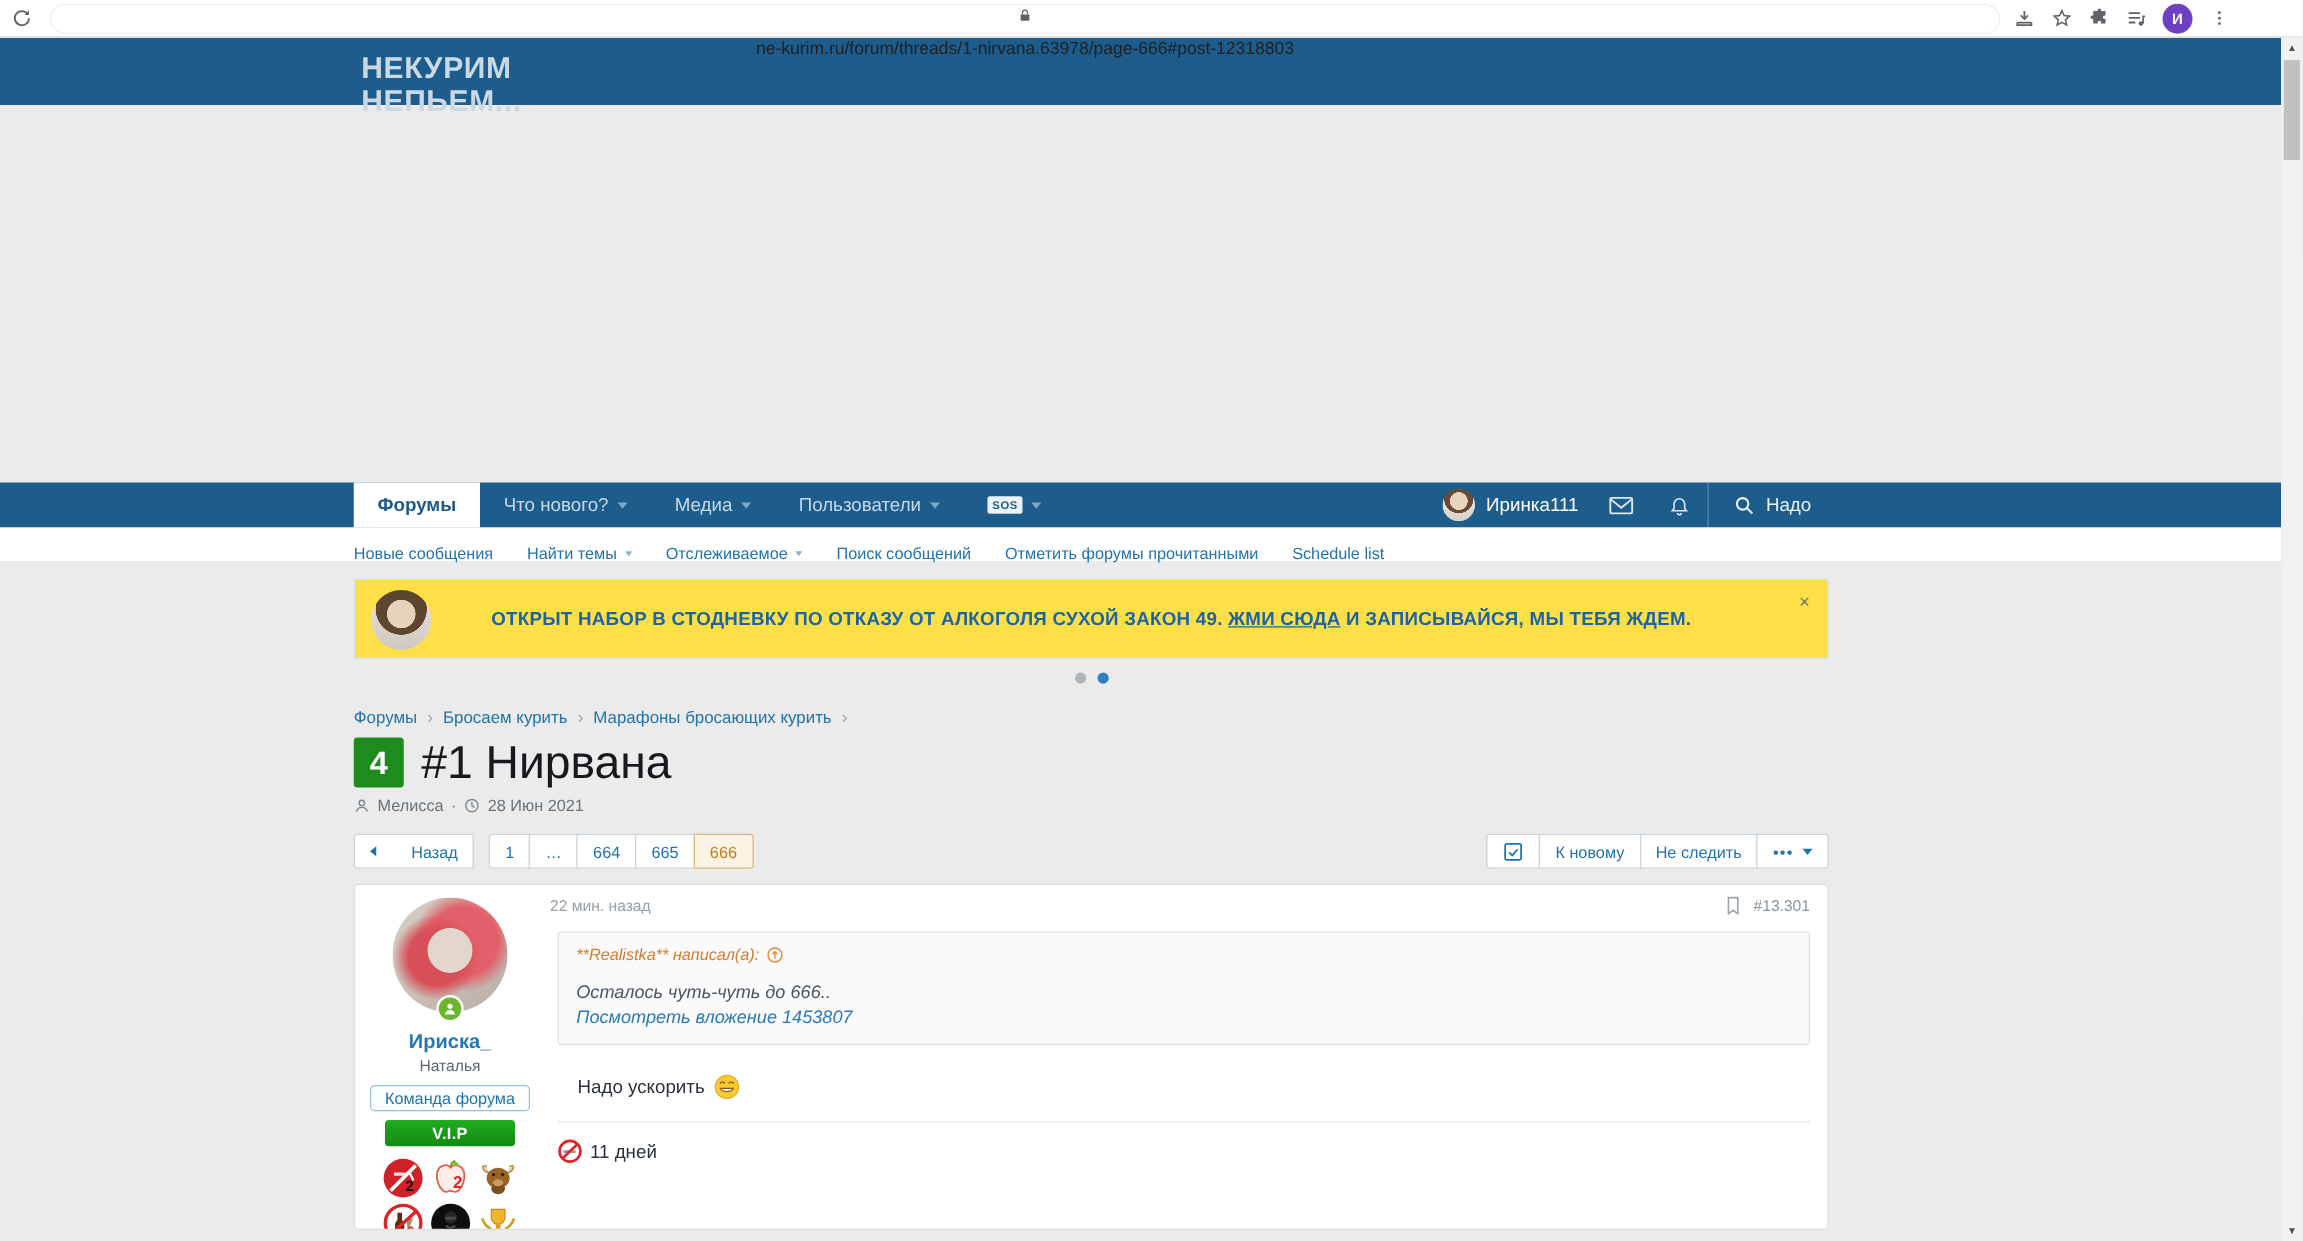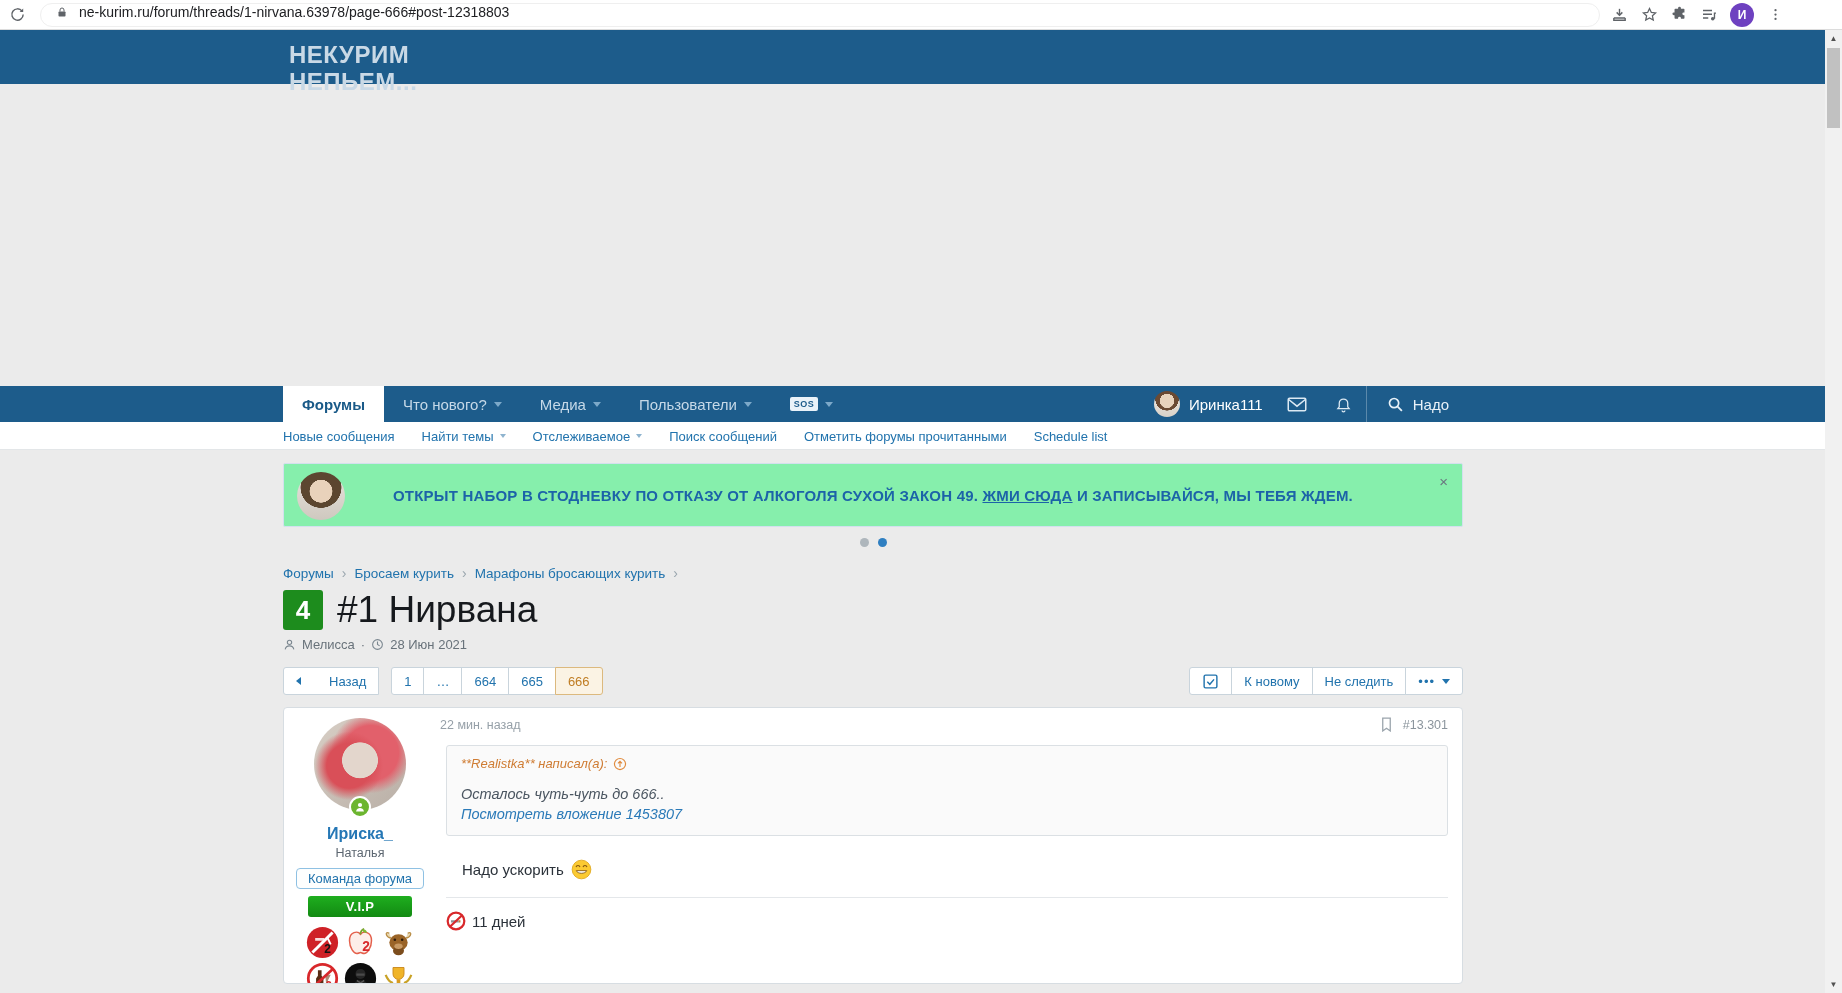--- a/index.html
+++ b/index.html
@@ -2,21 +2,21 @@
 <html><head>
 <meta charset="utf-8">
 <style>
   * { margin:0; padding:0; box-sizing:border-box; }
   html,body { width:1842px; height:993px; overflow:hidden; }
   body { font-family:"Liberation Sans", sans-serif; background:#ebebeb; position:relative; }
 
   
   #chrome { height:30px; background:#fff; border-bottom:1px solid #dcdcdc; display:flex; align-items:center; padding:0 8px; position:relative; z-index:5; }
   .chrome-icon { width:18px; height:18px; display:flex; align-items:center; justify-content:center; flex:0 0 auto; }
-  #omnibox { display:flex; gap:8px; background:#fff; border:1px solid #efefef; border-radius:14px; height:24px; padding:0 12px; margin-left:14px; width:1560px; }
+  #omnibox { display:flex; align-items:center; gap:8px; background:#fff; border:1px solid #efefef; border-radius:14px; height:24px; padding:0 12px; margin-left:14px; width:1560px;flex-direction:column; }
   #url-text { font-size:14px; color:#202124; white-space:nowrap; }
   .chrome-right { display:flex; align-items:center; gap:12px; margin-left:10px; }
   #profile-avatar { width:24px; height:24px; border-radius:50%; background:#6e41c0; color:#fff; font-size:12px; font-weight:bold; display:flex; align-items:center; justify-content:center; }
 
   
   #scrollbar { position:absolute; top:30px; right:0; width:17px; height:963px; background:#f1f1f1; z-index:6; }
   #scrollbar .arrow { height:17px; display:flex; align-items:center; justify-content:center; color:#505050; font-size:8px; }
   #scroll-thumb { position:absolute; top:18px; left:2px; width:13px; height:80px; background:#c1c1c1; }
   #scroll-down { position:absolute; bottom:0; width:100%; }
 
@@ -37,28 +37,28 @@
   .sos-chip { background:#e9f2f9; color:#1d5c8b; font-size:9px; font-weight:bold; border-radius:2px; padding:2px 4px; letter-spacing:.5px; }
   #nav-right { margin-left:auto; display:flex; align-items:center; }
   #nav-user { display:flex; align-items:center; gap:9px; color:#fff; font-size:15px; padding:0 10px; cursor:pointer; }
   #nav-avatar { width:26px; height:26px; border-radius:50%;
      background: radial-gradient(circle at 50% 38%, #e8d3bd 0 34%, transparent 35%), radial-gradient(circle at 50% 30%, #6b4a33 0 52%, transparent 53%), linear-gradient(#efe9e2,#d9d2c9); }
   .nav-ico { padding:0 14px; display:flex; align-items:center; cursor:pointer; }
   #nav-search { display:flex; align-items:center; gap:9px; color:#e8f1f8; font-size:15px; border-left:1px solid rgba(255,255,255,.28); padding:0 14px 0 20px; height:36px; cursor:pointer; }
 
   
   #subnav { height:28px; background:#fff; border-bottom:1px solid #e3e6e8; }
-  #subnav .container { display:flex; align-items:center; height:28px; gap:27px; }
+  #subnav .container { display:flex; align-items:flex-end; height:28px; gap:27px; }
   .subnav-link { font-size:13px; color:#2173ad; display:flex; align-items:center; gap:6px; cursor:pointer; }
   .caret-sm { width:0; height:0; border-left:3.5px solid transparent; border-right:3.5px solid transparent; border-top:4px solid #8fb4cf; }
 
   #main { padding-top:13px; }
 
   
-  #notice-banner { position:relative; height:64px; background:#86efac; border:1px solid #d3e0ee; border-radius:2px; display:flex; align-items:center; justify-content:center; }
+  #notice-banner { position:relative; height:64px; background:#fde047; border:1px solid #d3e0ee; border-radius:2px; display:flex; align-items:center; justify-content:center; }
   #banner-avatar { position:absolute; left:13px; top:8px; width:48px; height:48px; border-radius:50%;
      background: radial-gradient(circle at 50% 40%, #e9d2bb 0 30%, transparent 31%), radial-gradient(circle at 50% 32%, #5c4630 0 50%, transparent 51%), linear-gradient(#e8e4de,#cfc8bf); }
   #banner-text { font-size:15px; font-weight:bold; color:#1c63a8; letter-spacing:.2px; padding:0 70px; text-align:center; }
   #banner-text .banner-link { text-decoration:underline; cursor:pointer; }
   #banner-close { position:absolute; right:14px; top:10px; color:#6b7publish680; color:#6b7680; font-size:15px; cursor:pointer; line-height:1; }
   #carousel-dots { display:flex; justify-content:center; gap:9px; margin-top:11px; }
   .dot { width:9px; height:9px; border-radius:50%; background:#aeb6bc; cursor:pointer; }
   .dot.active { background:#2f7fc1; }
 
   

